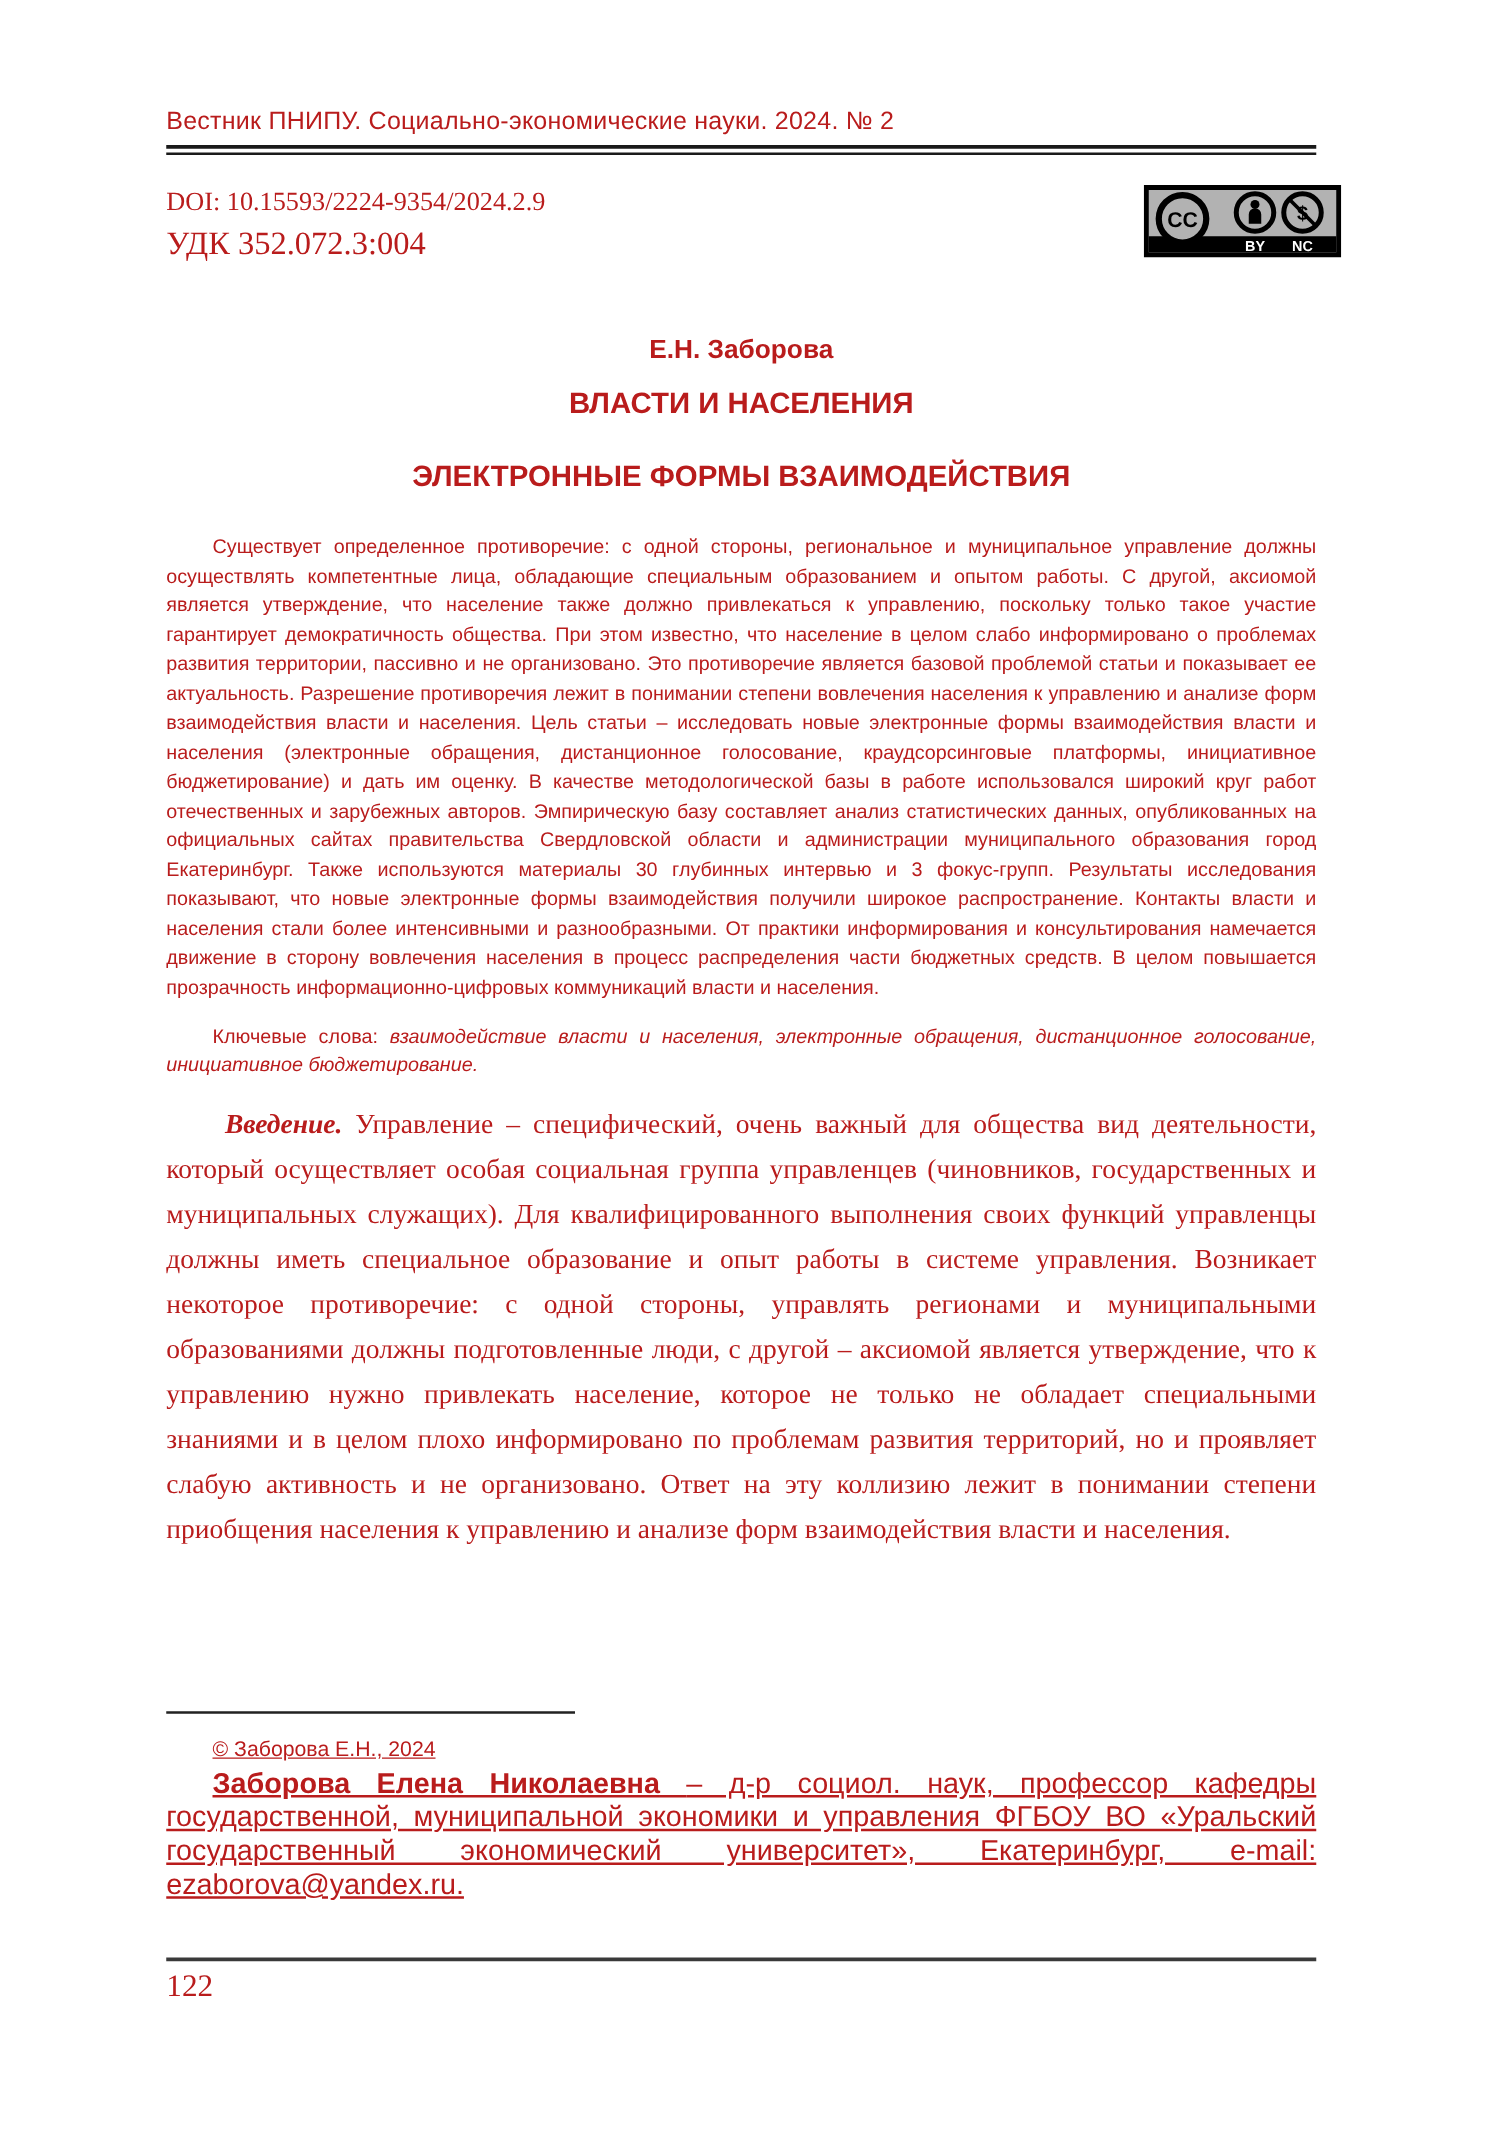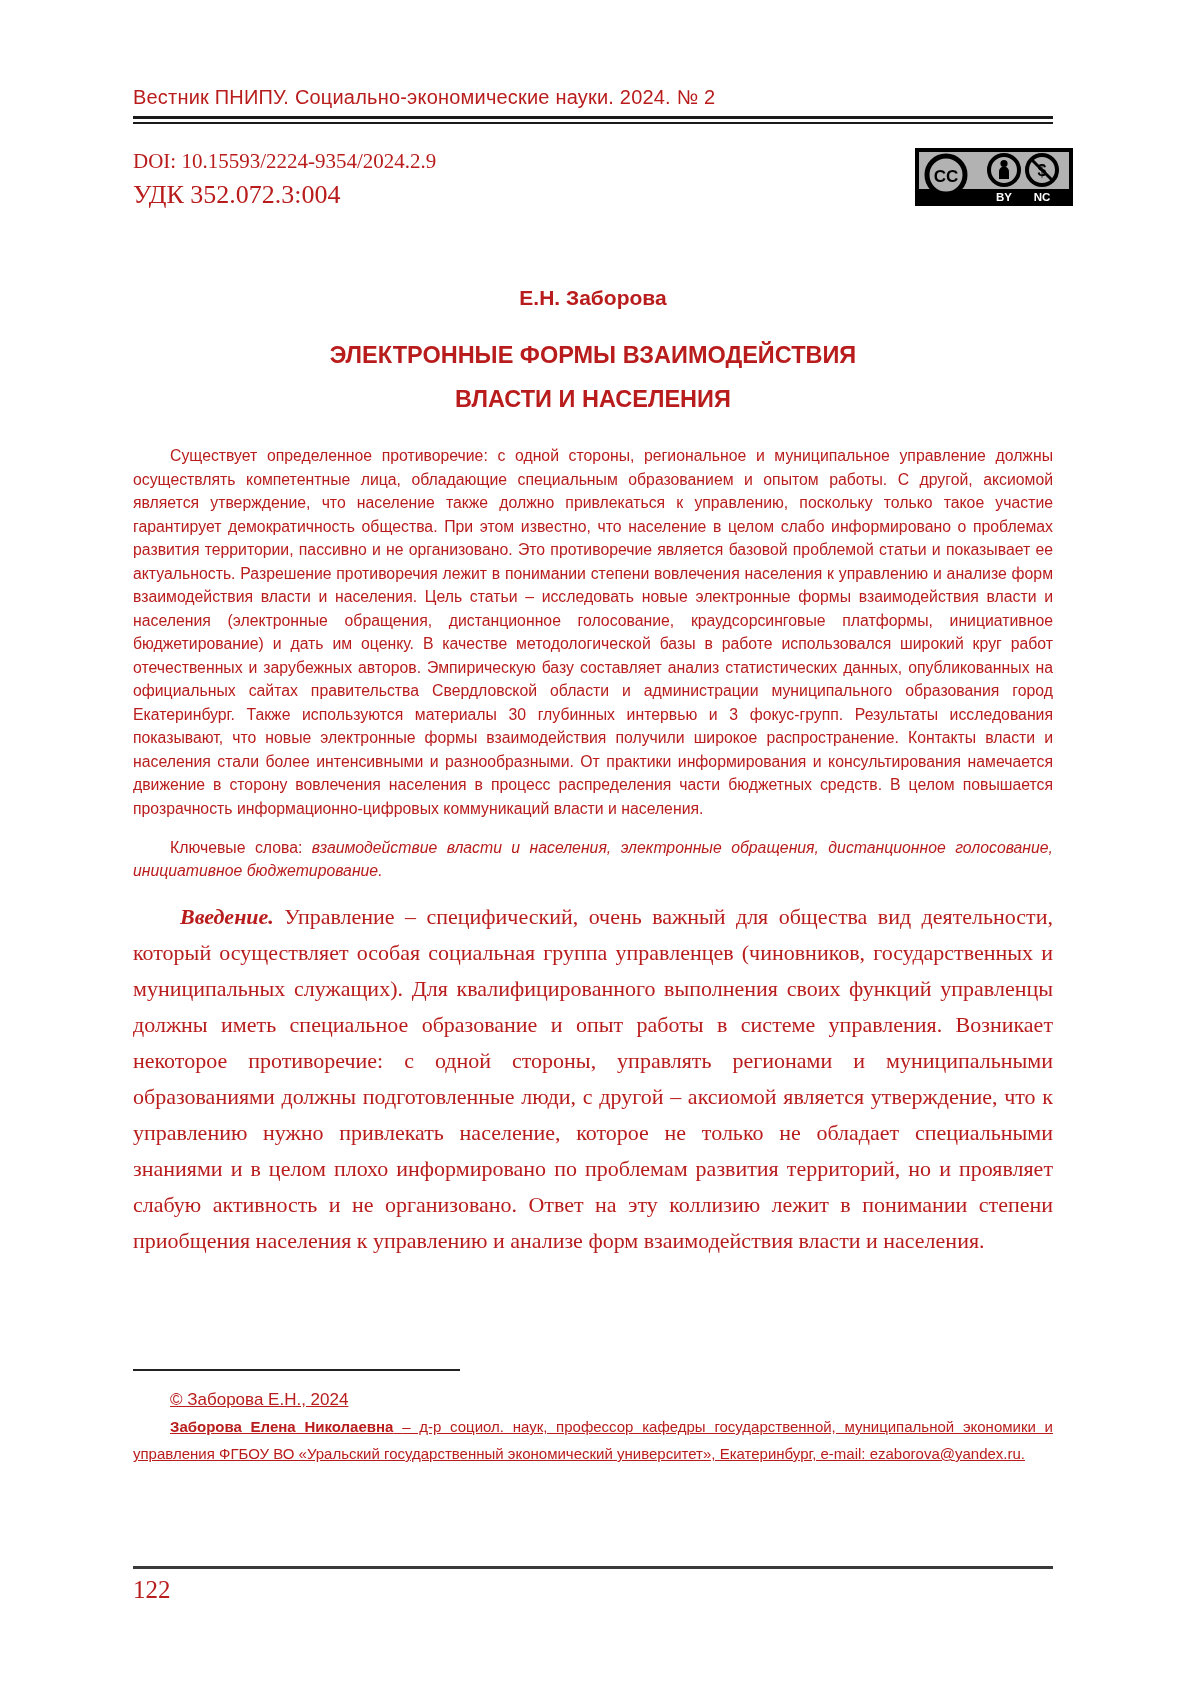--- a/index.html
+++ b/index.html
@@ -27,21 +27,21 @@
   }
   .doi  { font-family:"Liberation Serif", serif; font-size:21px; margin-top:25px; }
   .udc  { font-family:"Liberation Serif", serif; font-size:26px; margin-top:6px; }
 
   
   .cc-badge { position:absolute; top:148px; right:4px; width:134px; height:58px; }
 
   
   .author {
     font-family:"Liberation Sans", sans-serif; font-weight:bold;
-    font-size:21px; text-align:center; margin-top:76px;
+    font-size:21px; text-align:center; margin-top:58px;
   }
   .title-line {
     font-family:"Liberation Sans", sans-serif; font-weight:bold;
     font-size:23.5px; text-align:center; line-height:28px;
   }
   .title-line.first  { margin-top:31px; }
   .title-line.second { margin-top:16px; }
 
   
   .abstract {
@@ -68,21 +68,21 @@
 
   
   .footnote-block { position:absolute; top:1369px; left:0; width:920px; background:#fff;text-decoration:underline; }
   .footnote-rule { width:327px; border-top:2px solid #222; }
   .fn-copyright {
     font-family:"Liberation Sans", sans-serif;
     font-size:17px; line-height:27px; margin-top:15px; text-indent:37px;
   }
   .fn-bio {
     font-family:"Liberation Sans", sans-serif;
-    font-size:15px; line-height:27px;
+    font-size:23px; line-height:27px;
     text-align:justify; text-indent:37px; margin-top:0;
   }
   .fn-bio .fn-name { font-weight:bold; }
 
   
   .footer-rule { position:absolute; top:1566px; left:0; width:920px; border-top:3px solid #3a3a3a; }
   .page-number {
     position:absolute; top:1576px; left:0;
     font-family:"Liberation Serif", serif; font-size:25px;
   }
@@ -121,22 +121,22 @@
         <text x="89" y="52.5" text-anchor="middle" font-family="Liberation Sans, sans-serif" font-size="11.5" font-weight="bold" fill="#fff">BY</text>
         <text x="127" y="52.5" text-anchor="middle" font-family="Liberation Sans, sans-serif" font-size="11.5" font-weight="bold" fill="#fff">NC</text>
       </svg>
     </div>
 
     <div class="doi">DOI: 10.15593/2224-9354/2024.2.9</div>
     <div class="udc">УДК 352.072.3:004</div>
 
     <div class="author">Е.Н. Заборова</div>
 
+    <div class="title-line second">ВЛАСТИ И НАСЕЛЕНИЯ</div>
     <div class="title-line first">ЭЛЕКТРОННЫЕ ФОРМЫ ВЗАИМОДЕЙСТВИЯ</div>
-    <div class="title-line second">ВЛАСТИ И НАСЕЛЕНИЯ</div>
 
     <p class="abstract">Существует определенное противоречие: с одной стороны, региональное и муниципальное управление должны осуществлять компетентные лица, обладающие специальным образованием и опытом работы. С другой, аксиомой является утверждение, что население также должно привлекаться к управлению, поскольку только такое участие гарантирует демократичность общества. При этом известно, что население в целом слабо информировано о проблемах развития территории, пассивно и не организовано. Это противоречие является базовой проблемой статьи и показывает ее актуальность. Разрешение противоречия лежит в понимании степени вовлечения населения к управлению и анализе форм взаимодействия власти и населения. Цель статьи – исследовать новые электронные формы взаимодействия власти и населения (электронные обращения, дистанционное голосование, краудсорсинговые платформы, инициативное бюджетирование) и дать им оценку. В качестве методологической базы в работе использовался широкий круг работ отечественных и зарубежных авторов. Эмпирическую базу составляет анализ статистических данных, опубликованных на официальных сайтах правительства Свердловской области и администрации муниципального образования город Екатеринбург. Также используются материалы 30 глубинных интервью и 3 фокус-групп. Результаты исследования показывают, что новые электронные формы взаимодействия получили широкое распространение. Контакты власти и населения стали более интенсивными и разнообразными. От практики информирования и консультирования намечается движение в сторону вовлечения населения в процесс распределения части бюджетных средств. В целом повышается прозрачность информационно-цифровых коммуникаций власти и населения.</p>
 
     <p class="keywords"><span>Ключевые слова:</span> <span class="kw-italic">взаимодействие власти и населения, электронные обращения, дистанционное голосование, инициативное бюджетирование.</span></p>
 
     <p class="body-par"><span class="intro-heading">Введение.</span> <span>Управление – специфический, очень важный для общества вид деятельности, который осуществляет особая социальная группа управленцев (чиновников, государственных и муниципальных служащих). Для квалифицированного выполнения своих функций управленцы должны иметь специальное образование и опыт работы в системе управления. Возникает некоторое противоречие: с одной стороны, управлять регионами и муниципальными образованиями должны подготовленные люди, с другой – аксиомой является утверждение, что к управлению нужно привлекать население, которое не только не обладает специальными знаниями и в целом плохо информировано по проблемам развития территорий, но и проявляет слабую активность и не организовано. Ответ на эту коллизию лежит в понимании степени приобщения населения к управлению и анализе форм взаимодействия власти и населения.</span></p>
 
     <div class="footnote-block">
       <div class="footnote-rule"></div>
       <div class="fn-copyright">© Заборова Е.Н., 2024</div>

